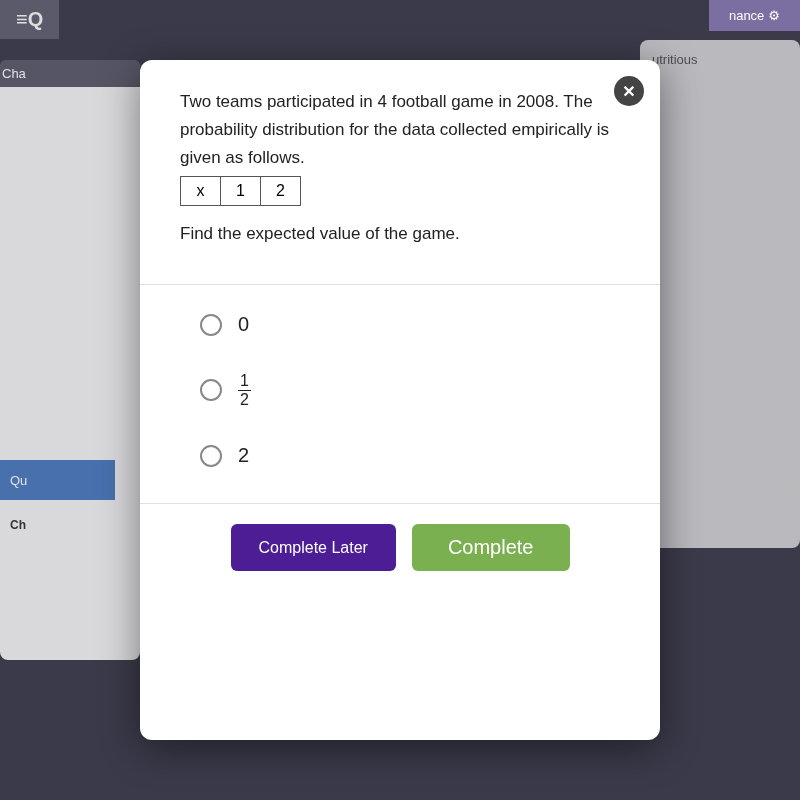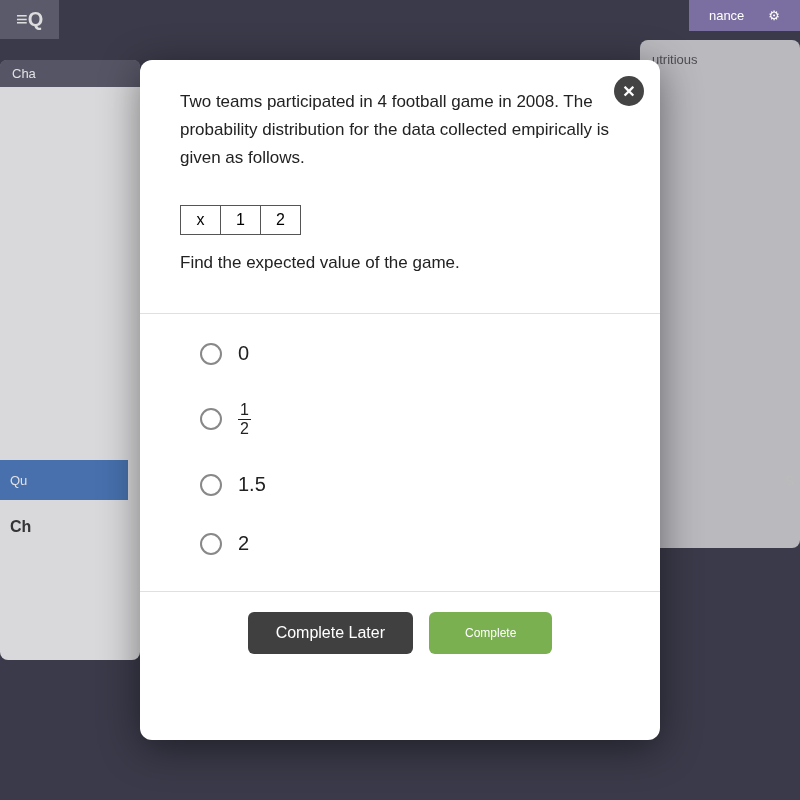--- a/index.html
+++ b/index.html
@@ -44,21 +44,21 @@
       background: #f5f5f5;
       border-radius: 8px;
       height: 600px;
       opacity: 0.85;
     }
 
     .bg-card-left-label {
       background: #5a5a6a;
       color: white;
       font-size: 13px;
-      padding: 6px 12px;
+      padding: 6px 2px;
       border-radius: 6px 6px 0 0;
     }
 
     .bg-card-right {
       position: absolute;
       top: 40px;
       right: 0;
       width: 160px;
       background: #f0f0f0;
       border-radius: 8px;
@@ -69,45 +69,45 @@
     .bg-top-right {
       position: absolute;
       top: 0;
       right: 0;
       background: #7b6ea0;
       color: white;
       font-size: 13px;
       padding: 8px 20px;
       display: flex;
       align-items: center;
-      gap: 24px;
+      gap: 4px;
     }
 
     .bg-blue-bar {
       position: absolute;
       top: 400px;
       left: 0;
-      width: 128px;
+      width: 115px;
       height: 40px;
       background: #4a7abf;
       display: flex;
       align-items: center;
       padding: 0 10px;
       color: white;
       font-size: 13px;
     }
 
     .bg-bottom-label {
       position: absolute;
       top: 450px;
       left: 0;
       width: 140px;
       background: #f5f5f5;
       color: #333;
-      font-size: 16px;
+      font-size: 12px;
       font-weight: 600;
       padding: 8px 10px;
     }
 
     .bg-right-s {
       position: absolute;
       top: 470px;
       right: 5px;
       color: #bbb;
       font-size: 18px;
@@ -143,21 +143,21 @@
       color: white;
       font-size: 16px;
       font-weight: bold;
     }
 
     
     .question-text {
       font-size: 17px;
       line-height: 1.65;
       color: #222;
-      margin-bottom: 33px;
+      margin-bottom: 4px;
     }
 
     
     .prob-table {
       border-collapse: collapse;
       margin-bottom: 18px;
       font-size: 16px;
     }
 
     .prob-table td {
@@ -243,37 +243,37 @@
       margin: 0 -40px 20px -40px;
     }
 
     .footer-buttons {
       display: flex;
       justify-content: center;
       gap: 16px;
     }
 
     .btn-complete-later {
-      background: #404040;
+      background: #4c1d95;
       color: white;
       border: none;
       border-radius: 6px;
       padding: 12px 28px;
       font-size: 16px;
       cursor: pointer;
       font-weight: 500;
     }
 
     .btn-complete {
       background: #7ab050;
       color: white;
       border: none;
       border-radius: 6px;
       padding: 12px 36px;
-      font-size: 12px;
+      font-size: 20px;
       cursor: pointer;
       font-weight: 500;
     }
   </style>
 </head>
 <body>
 
 <div class="bg-layer"></div>
 
 <div class="bg-eq">
@@ -328,24 +328,20 @@
       <div class="radio-circle"></div>
       <span class="option-label">
         <span class="fraction">
           <span class="numerator">1</span>
           <span class="denominator">2</span>
         </span>
       </span>
     </li>
     <li class="option-item">
       <div class="radio-circle"></div>
-      <span class="option-label">1.5</span>
-    </li>
-    <li class="option-item">
-      <div class="radio-circle"></div>
       <span class="option-label">2</span>
     </li>
   </ul>
 
   <hr class="footer-divider">
 
   <div class="footer-buttons">
     <button class="btn-complete-later">Complete Later</button>
     <button class="btn-complete">Complete</button>
   </div>

